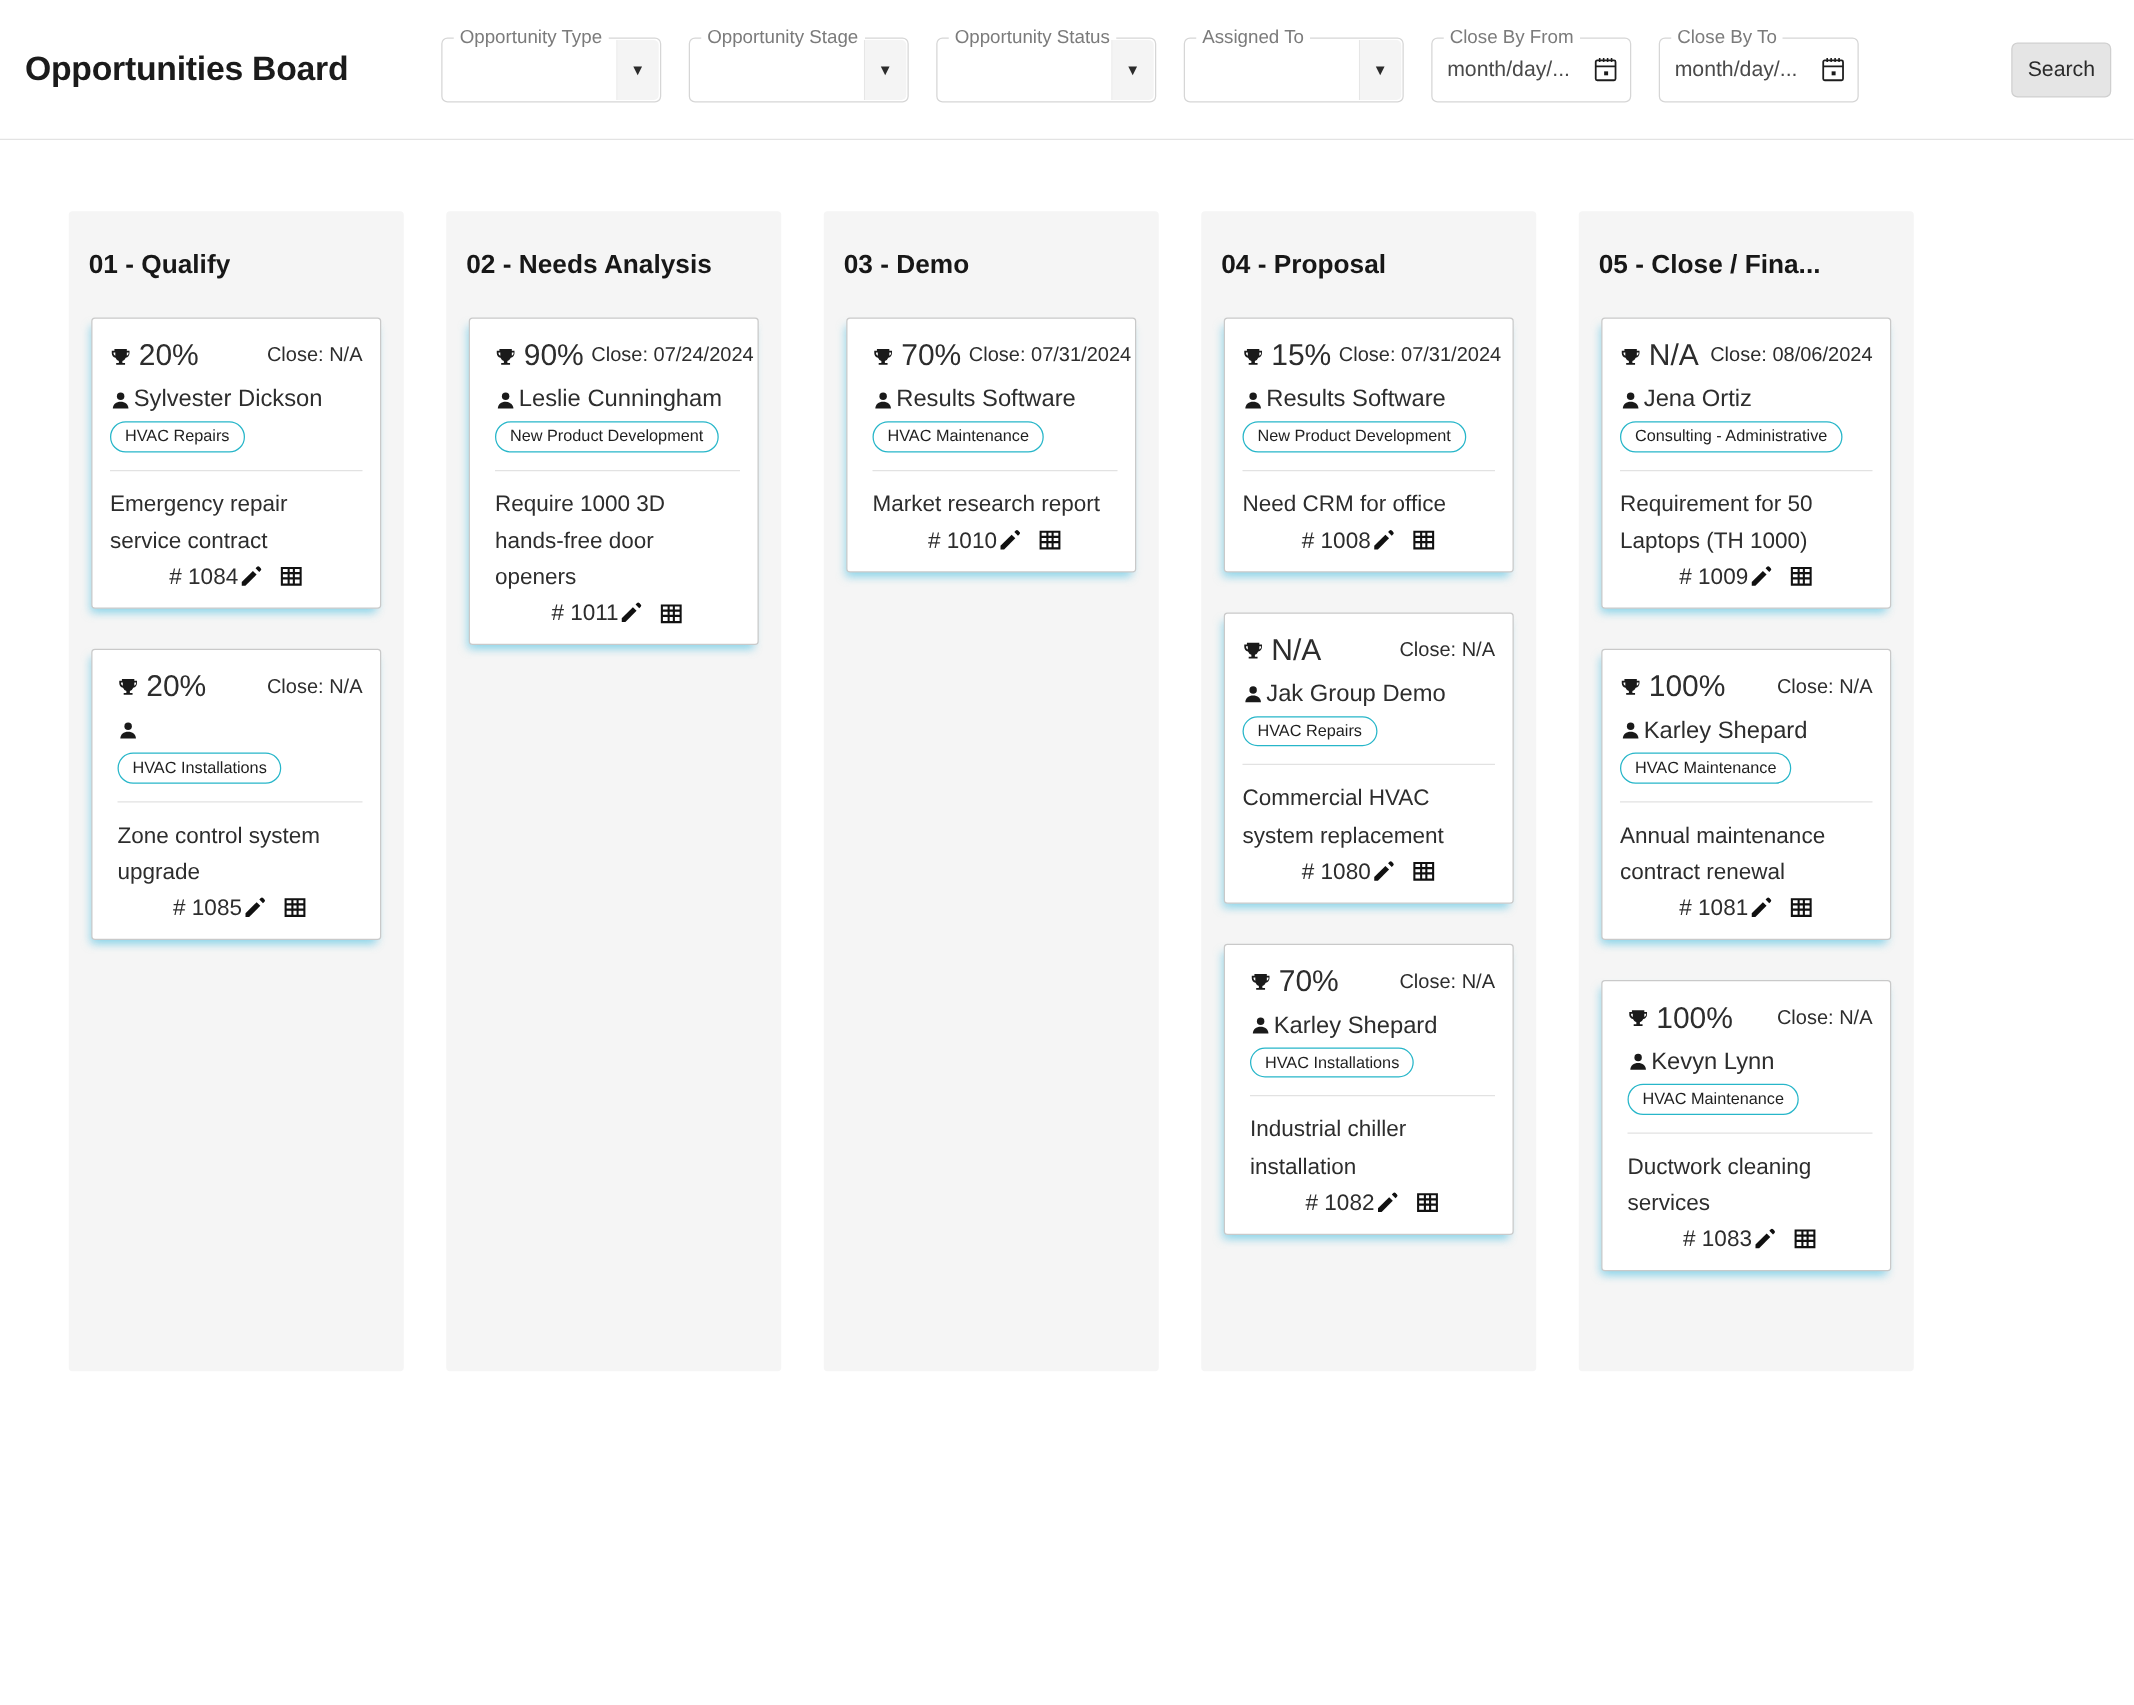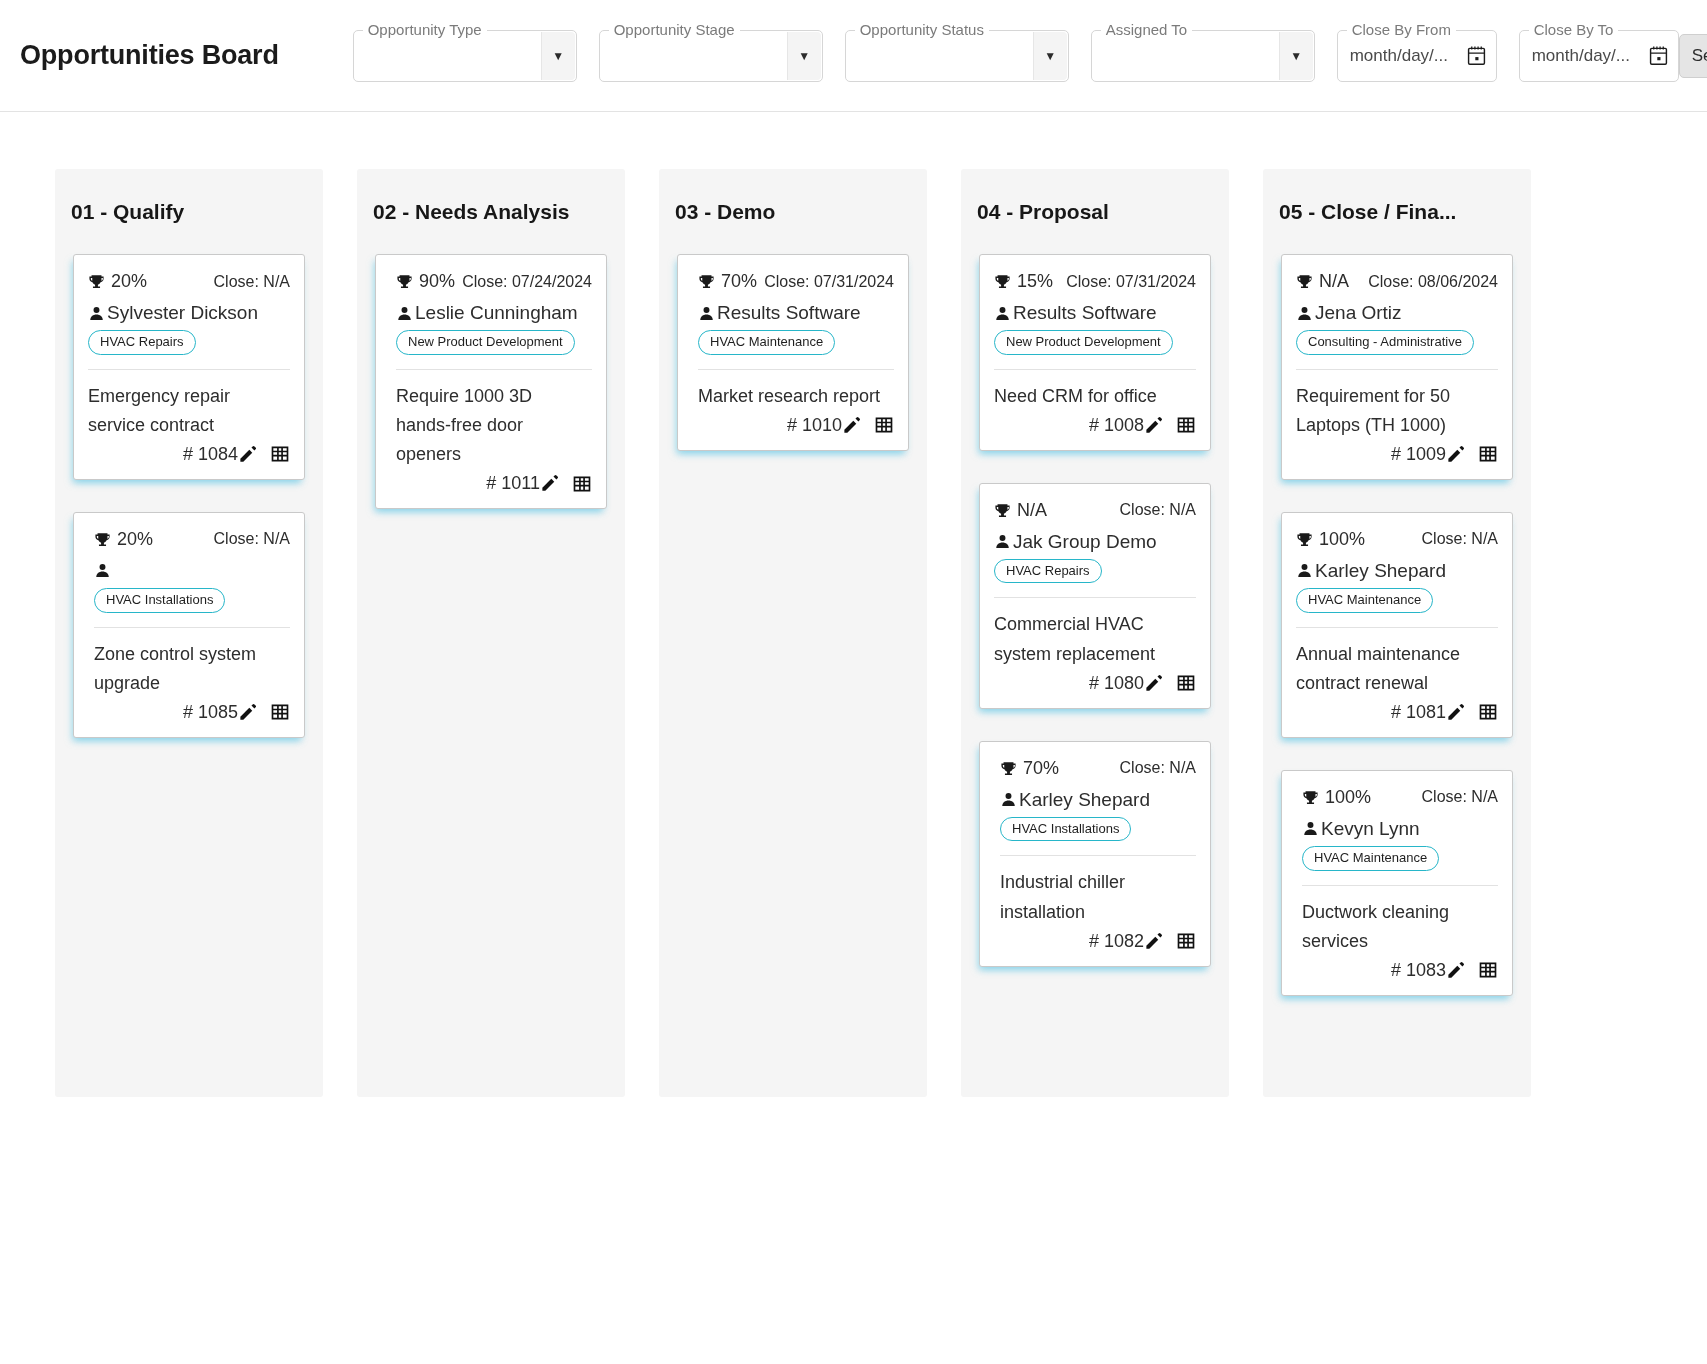--- a/index.html
+++ b/index.html
@@ -37,21 +37,21 @@
   }
   .field {
     position: relative;
     height: 52px;
     border: 1px solid #d6d6d6;
     border-radius: 5px;
     background: #fff;
     display: flex;
     align-items: center;
   }
-  .field.select { width: 224px; text-align: right; }
+  .field.select { width: 176px; text-align: right; }
   .field.date { width: 160px; }
   .field-legend {
     position: absolute;
     top: -11px;
     left: 9px;
     background: #fff;
     padding: 0 5px;
     font-size: 15px;
     color: #7b7b7b;
     white-space: nowrap;
@@ -139,21 +139,21 @@
   .card-top {
     display: flex;
     align-items: center;
     justify-content: space-between;
     gap: 6px;
   }
   .prob {
     display: flex;
     align-items: center;
     gap: 6px;
-    font-size: 18px;
+    font-size: 24px;
     color: #2d2d2d;
     white-space: nowrap;
   }
   .close-date {
     font-size: 16px;
     color: #2d2d2d;
     white-space: nowrap;
   }
   .owner-row {
     display: flex;
@@ -186,21 +186,21 @@
   }
   .card-desc {
     font-size: 18px;
     color: #2d2d2d;
     line-height: 1.62;
     margin-bottom: 4px;
   }
   .card-foot {
     display: flex;
     align-items: center;
-    justify-content: flex-end;
+    justify-content: center;
     margin-top: 4px;
   }
   .card-id {
     font-size: 18px;
     color: #2d2d2d;
     white-space: nowrap;
   }
   .foot-icons {
     display: flex;
     align-items: center;

